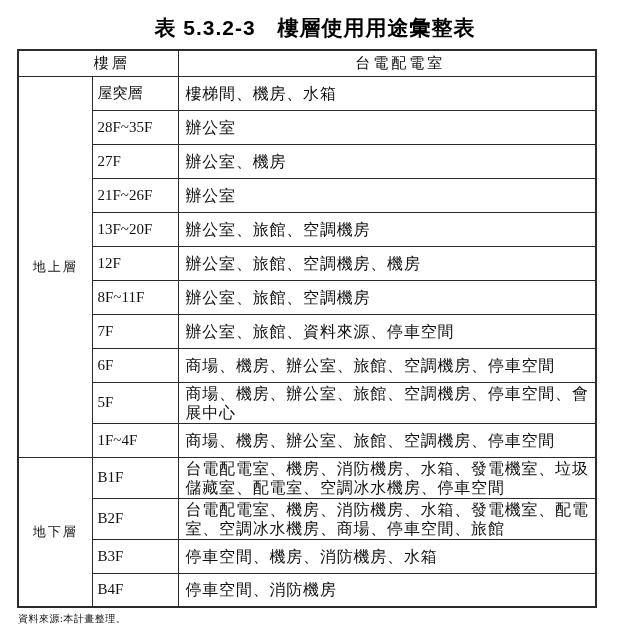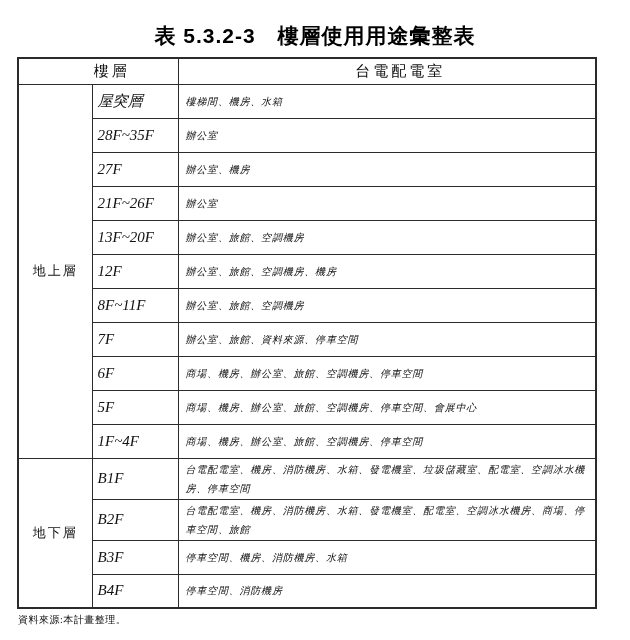--- a/index.html
+++ b/index.html
@@ -12,21 +12,21 @@
     font-family: "Liberation Serif", "DejaVu Serif", serif;
     color: #111111;
   }
   .page {
     width: 630px;
     height: 640px;
     position: relative;
   }
   .title {
     margin: 0;
-    padding-top: 22px;
+    padding-top: 14px;
     text-align: center;
     font-family: "Liberation Sans", "DejaVu Sans", sans-serif;
     font-size: 21px;
     font-weight: bold;
     letter-spacing: 1px;
     color: #000000;
   }
   table.floor-table {
     border-collapse: collapse;
     table-layout: fixed;
@@ -54,29 +54,27 @@
   }
   td.group-cell {
     font-size: 13px;
     letter-spacing: 2px;
     text-align: center;
   }
   td.floor-cell {
     font-size: 15px;
     padding: 0 2px 0 5px;
     text-align: left;
-    font-style: italic;
   }
   td.usage-cell {
-    font-size: 10px;
+    font-size: 16px;
     letter-spacing: 0.8px;
     line-height: 19px;
     padding: 1px 3px 1px 7px;
     text-align: left;
-    font-style: italic;
   }
   .source-note {
     margin: 4px 0 0 18px;
     font-size: 10px;
     letter-spacing: 0.5px;
     color: #111111;
   }
 </style>
 </head>
 <body>

